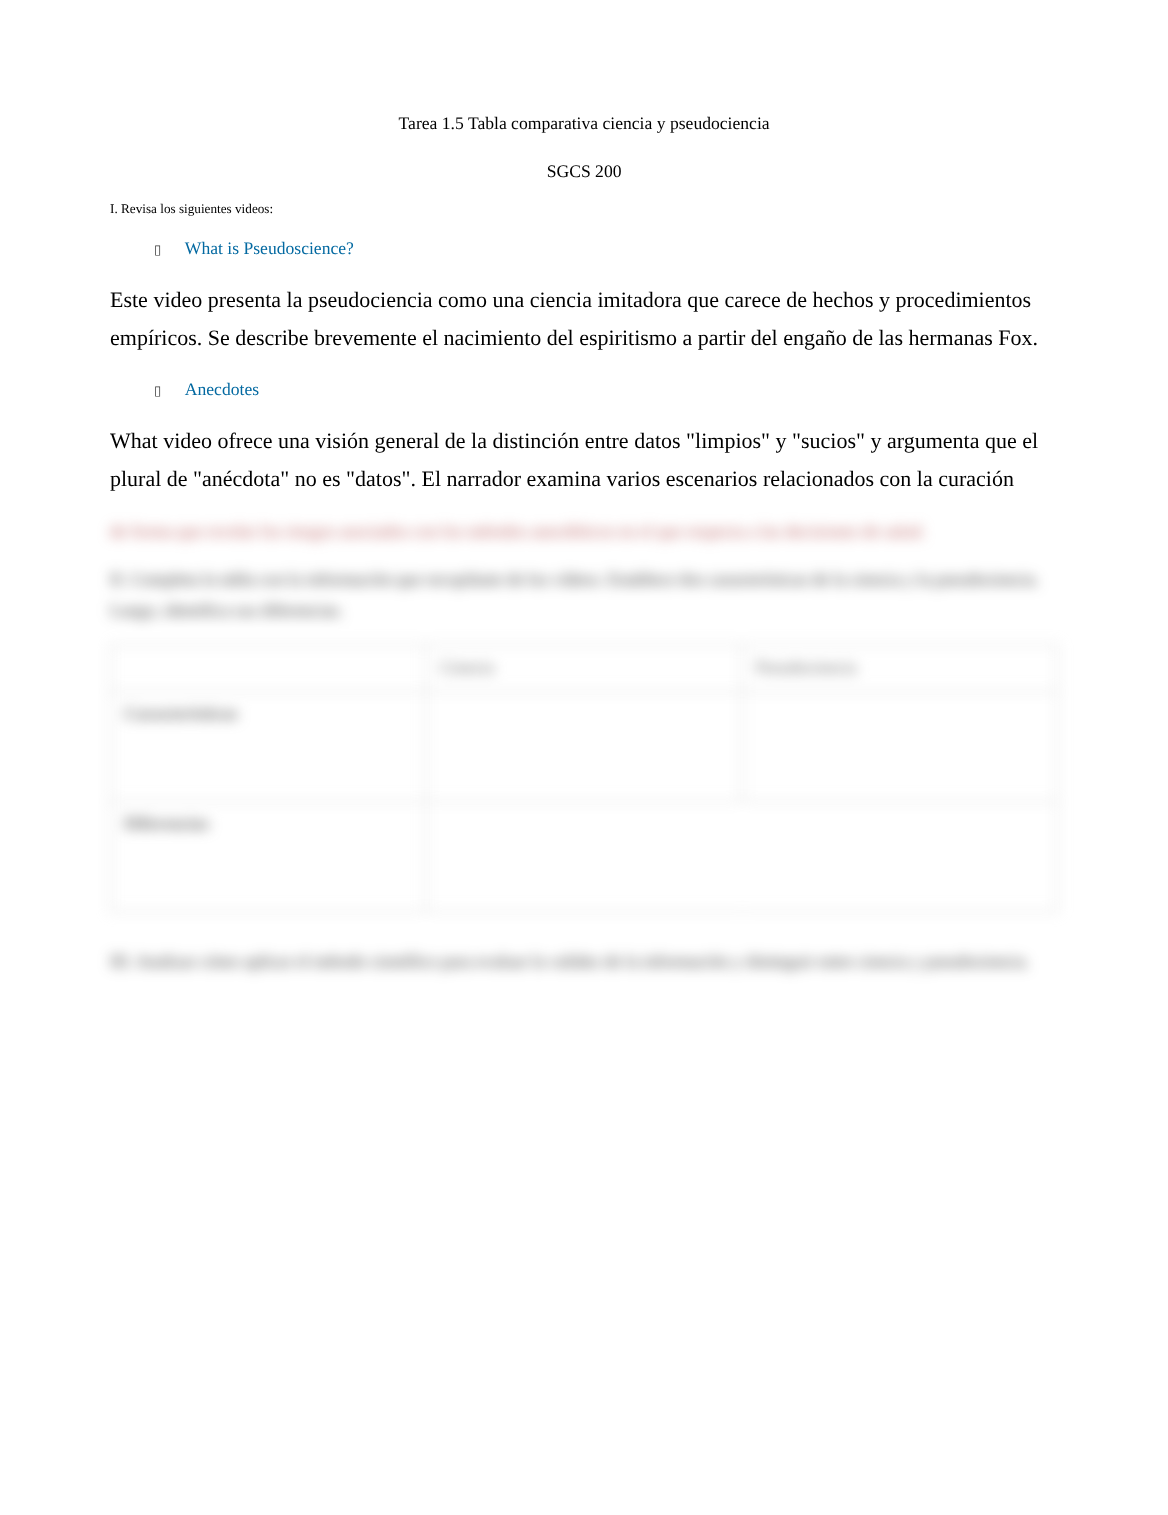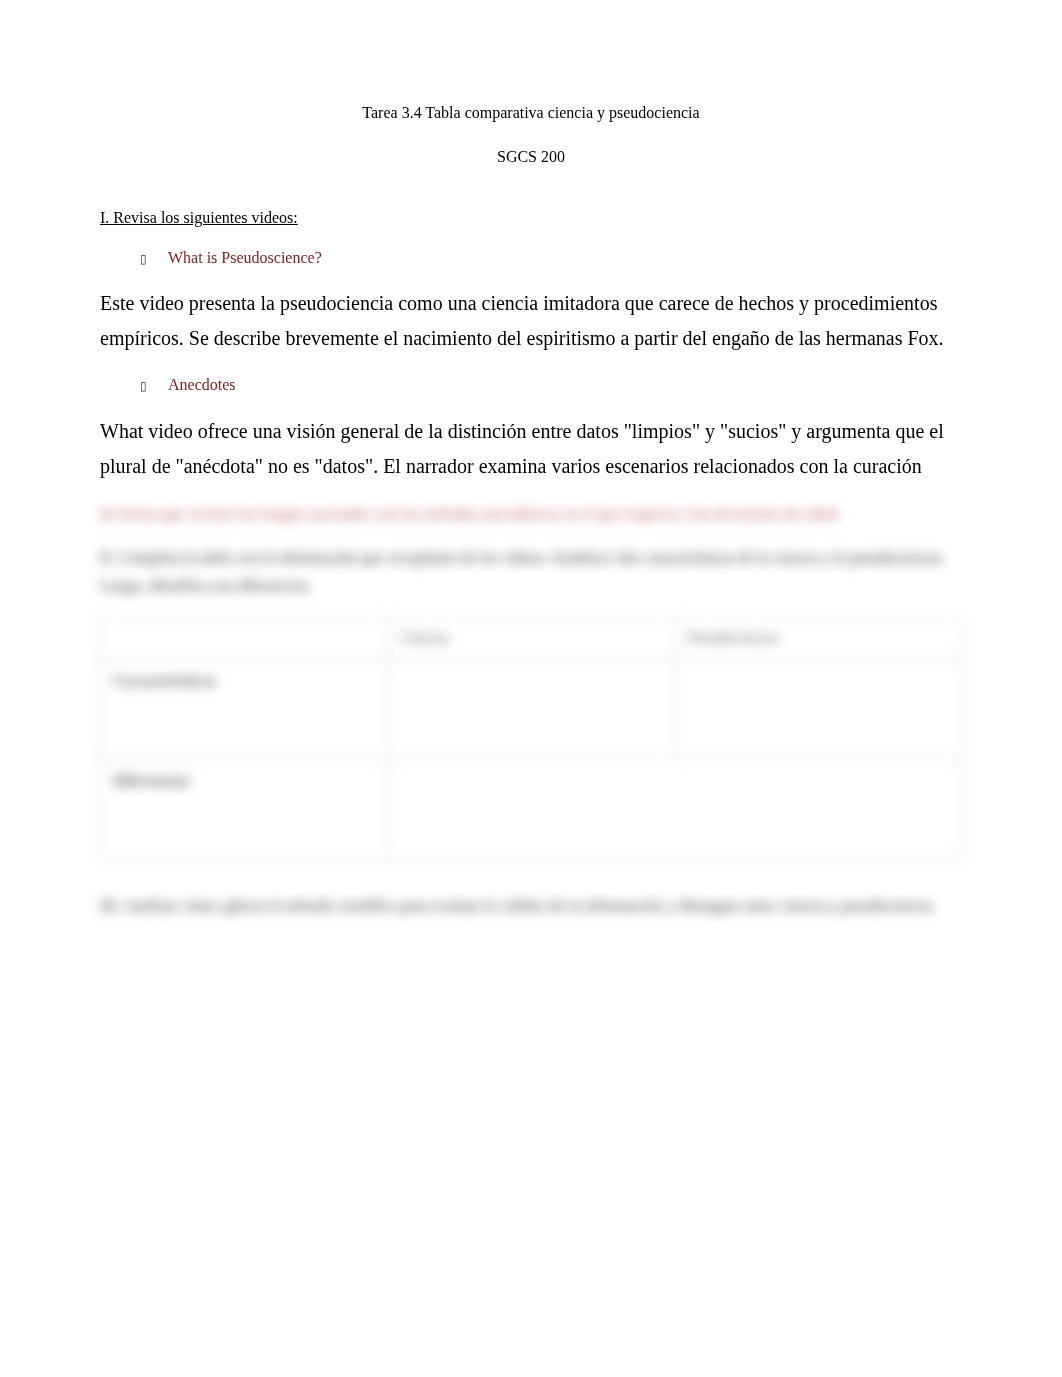--- a/index.html
+++ b/index.html
@@ -17,43 +17,42 @@
       padding: 100px 100px 0 100px;
       line-height: 1.6;
     }
     .title {
       text-align: center;
       margin-bottom: 18px;
       font-size: 16px;
     }
     .subtitle {
       text-align: center;
-      margin-bottom: 36px;
+      margin-bottom: 12px;
       font-size: 16px;
     }
     .section-heading {
       margin-bottom: 14px;
-      font-size: 16px;
-      text-decoration: underline;
+      font-size: 12px;
     }
     .bullet-row {
       display: flex;
       align-items: baseline;
       padding-left: 40px;
       margin-bottom: 16px;
     }
     .bullet-marker {
       font-family: Arial, sans-serif;
       font-size: 12px;
       color: #333;
       width: 28px;
       flex-shrink: 0;
     }
     .link {
-      color: #7f1d1d;
+      color: #0369a1;
       text-decoration: none;
       cursor: pointer;
     }
     .paragraph {
       margin-bottom: 16px;
       font-size: 20px;
       line-height: 1.75;
     }
     .blurred-block {
       filter: blur(6px);
@@ -97,21 +96,21 @@
       color: #666;
       font-weight: bold;
     }
     .merged-cell {
       height: 100px;
     }
   </style>
 </head>
 <body>
 
-<div class="title">Tarea 3.4 Tabla comparativa ciencia y pseudociencia</div>
+<div class="title">Tarea 1.5 Tabla comparativa ciencia y pseudociencia</div>
 <div class="subtitle">SGCS 200</div>
 
 <div class="section-heading">I. Revisa los siguientes videos:</div>
 
 <div class="bullet-row">
   <span class="bullet-marker">▯</span>
   <a class="link">What is Pseudoscience?</a>
 </div>
 
 <p class="paragraph">Este video presenta la pseudociencia como una ciencia imitadora que carece de hechos y procedimientos empíricos. Se describe brevemente el nacimiento del espiritismo a partir del engaño de las hermanas Fox.</p>

